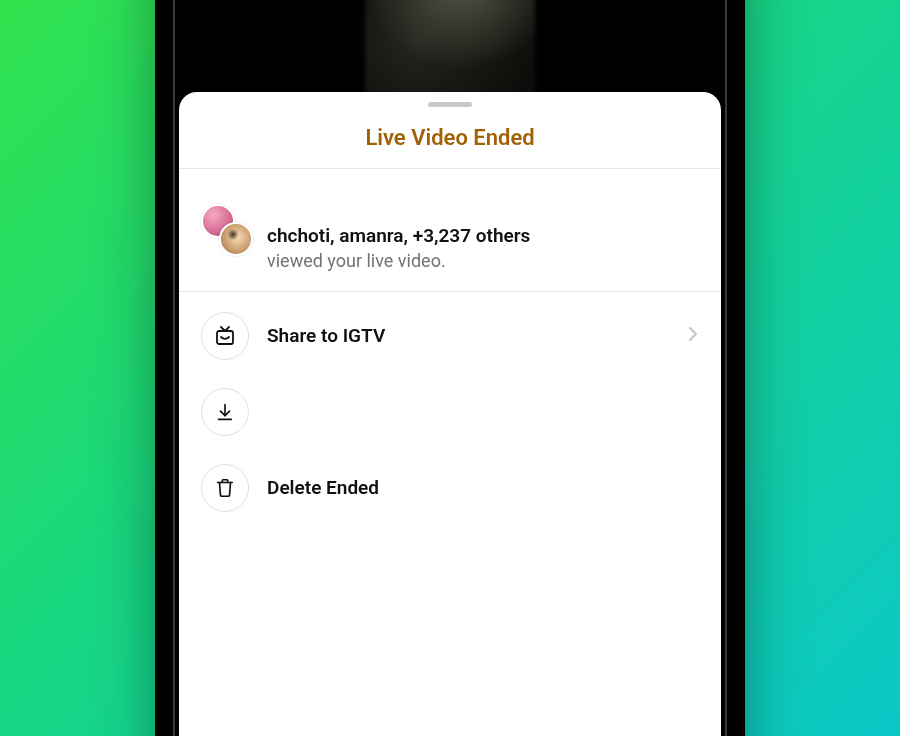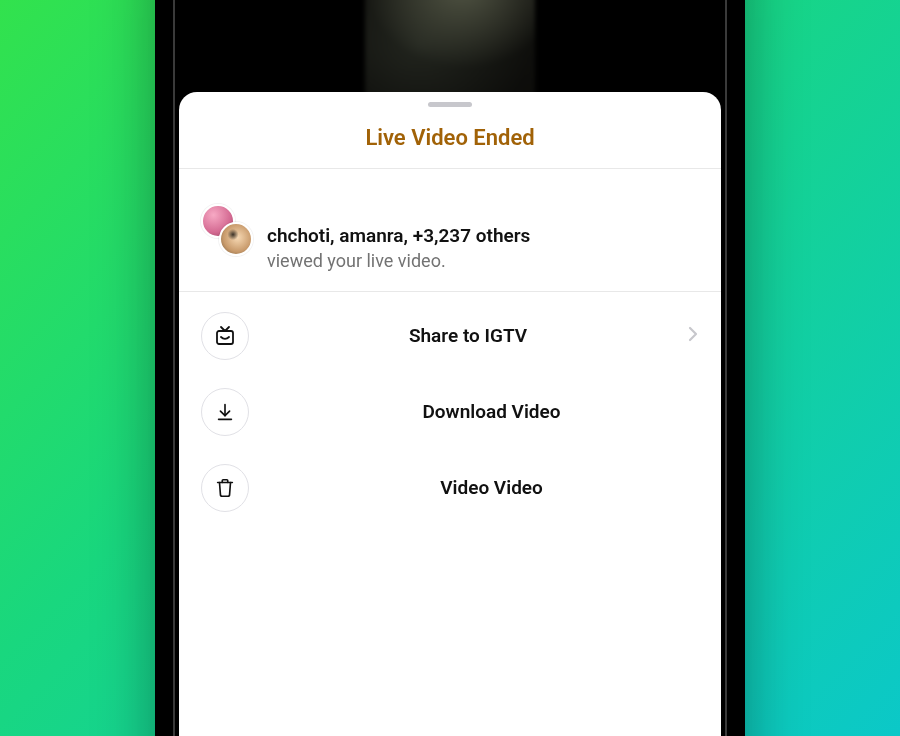--- a/index.html
+++ b/index.html
@@ -118,23 +118,22 @@
       radial-gradient(circle at 55% 45%, #f7d9b4, #c89a6b 60%, #705637 100%);
   }
   .viewer-text { line-height: 1.35; }
   .viewer-text .line1 { font-size: 19px; font-weight: 600; color: #111; margin-top: 36px; }
   .viewer-text .line2 { font-size: 18px; font-weight: 400; color: #737373; }
   .action-list { padding: 6px 0; }
   .action-row {
     display: flex;
     align-items: center;
     padding: 14px 22px;
-    gap: 35px;
+    gap: 18px;
     cursor: pointer;
-    text-align: center;
   }
   .action-icon {
     width: 48px;
     height: 48px;
     border-radius: 50%;
     border: 1px solid #e1e1e6;
     display: flex;
     align-items: center;
     justify-content: center;
     flex: 0 0 auto;
@@ -201,32 +200,31 @@
           </div>
 
           <div class="action-row">
             <div class="action-icon">
               <svg width="22" height="22" viewBox="0 0 24 24" fill="none" stroke="currentColor" stroke-width="1.8" stroke-linecap="round" stroke-linejoin="round">
                 <line x1="12" y1="4" x2="12" y2="16"></line>
                 <polyline points="7,11 12,16 17,11"></polyline>
                 <line x1="5" y1="20" x2="19" y2="20"></line>
               </svg>
             </div>
-            <div class="action-label">Download Video</div>
           </div>
 
           <div class="action-row">
             <div class="action-icon">
               <svg width="22" height="22" viewBox="0 0 24 24" fill="none" stroke="currentColor" stroke-width="1.8" stroke-linecap="round" stroke-linejoin="round">
                 <polyline points="4,6 20,6"></polyline>
                 <path d="M9 6 V4 a1 1 0 0 1 1 -1 h4 a1 1 0 0 1 1 1 V6"></path>
                 <path d="M6 6 l1 13 a2 2 0 0 0 2 2 h6 a2 2 0 0 0 2 -2 l1 -13"></path>
               </svg>
             </div>
-            <div class="action-label">Video Video</div>
+            <div class="action-label">Delete Ended</div>
           </div>
 
         </div>
 
       </div>
 
     </div>
   </div>
 </div>
 

